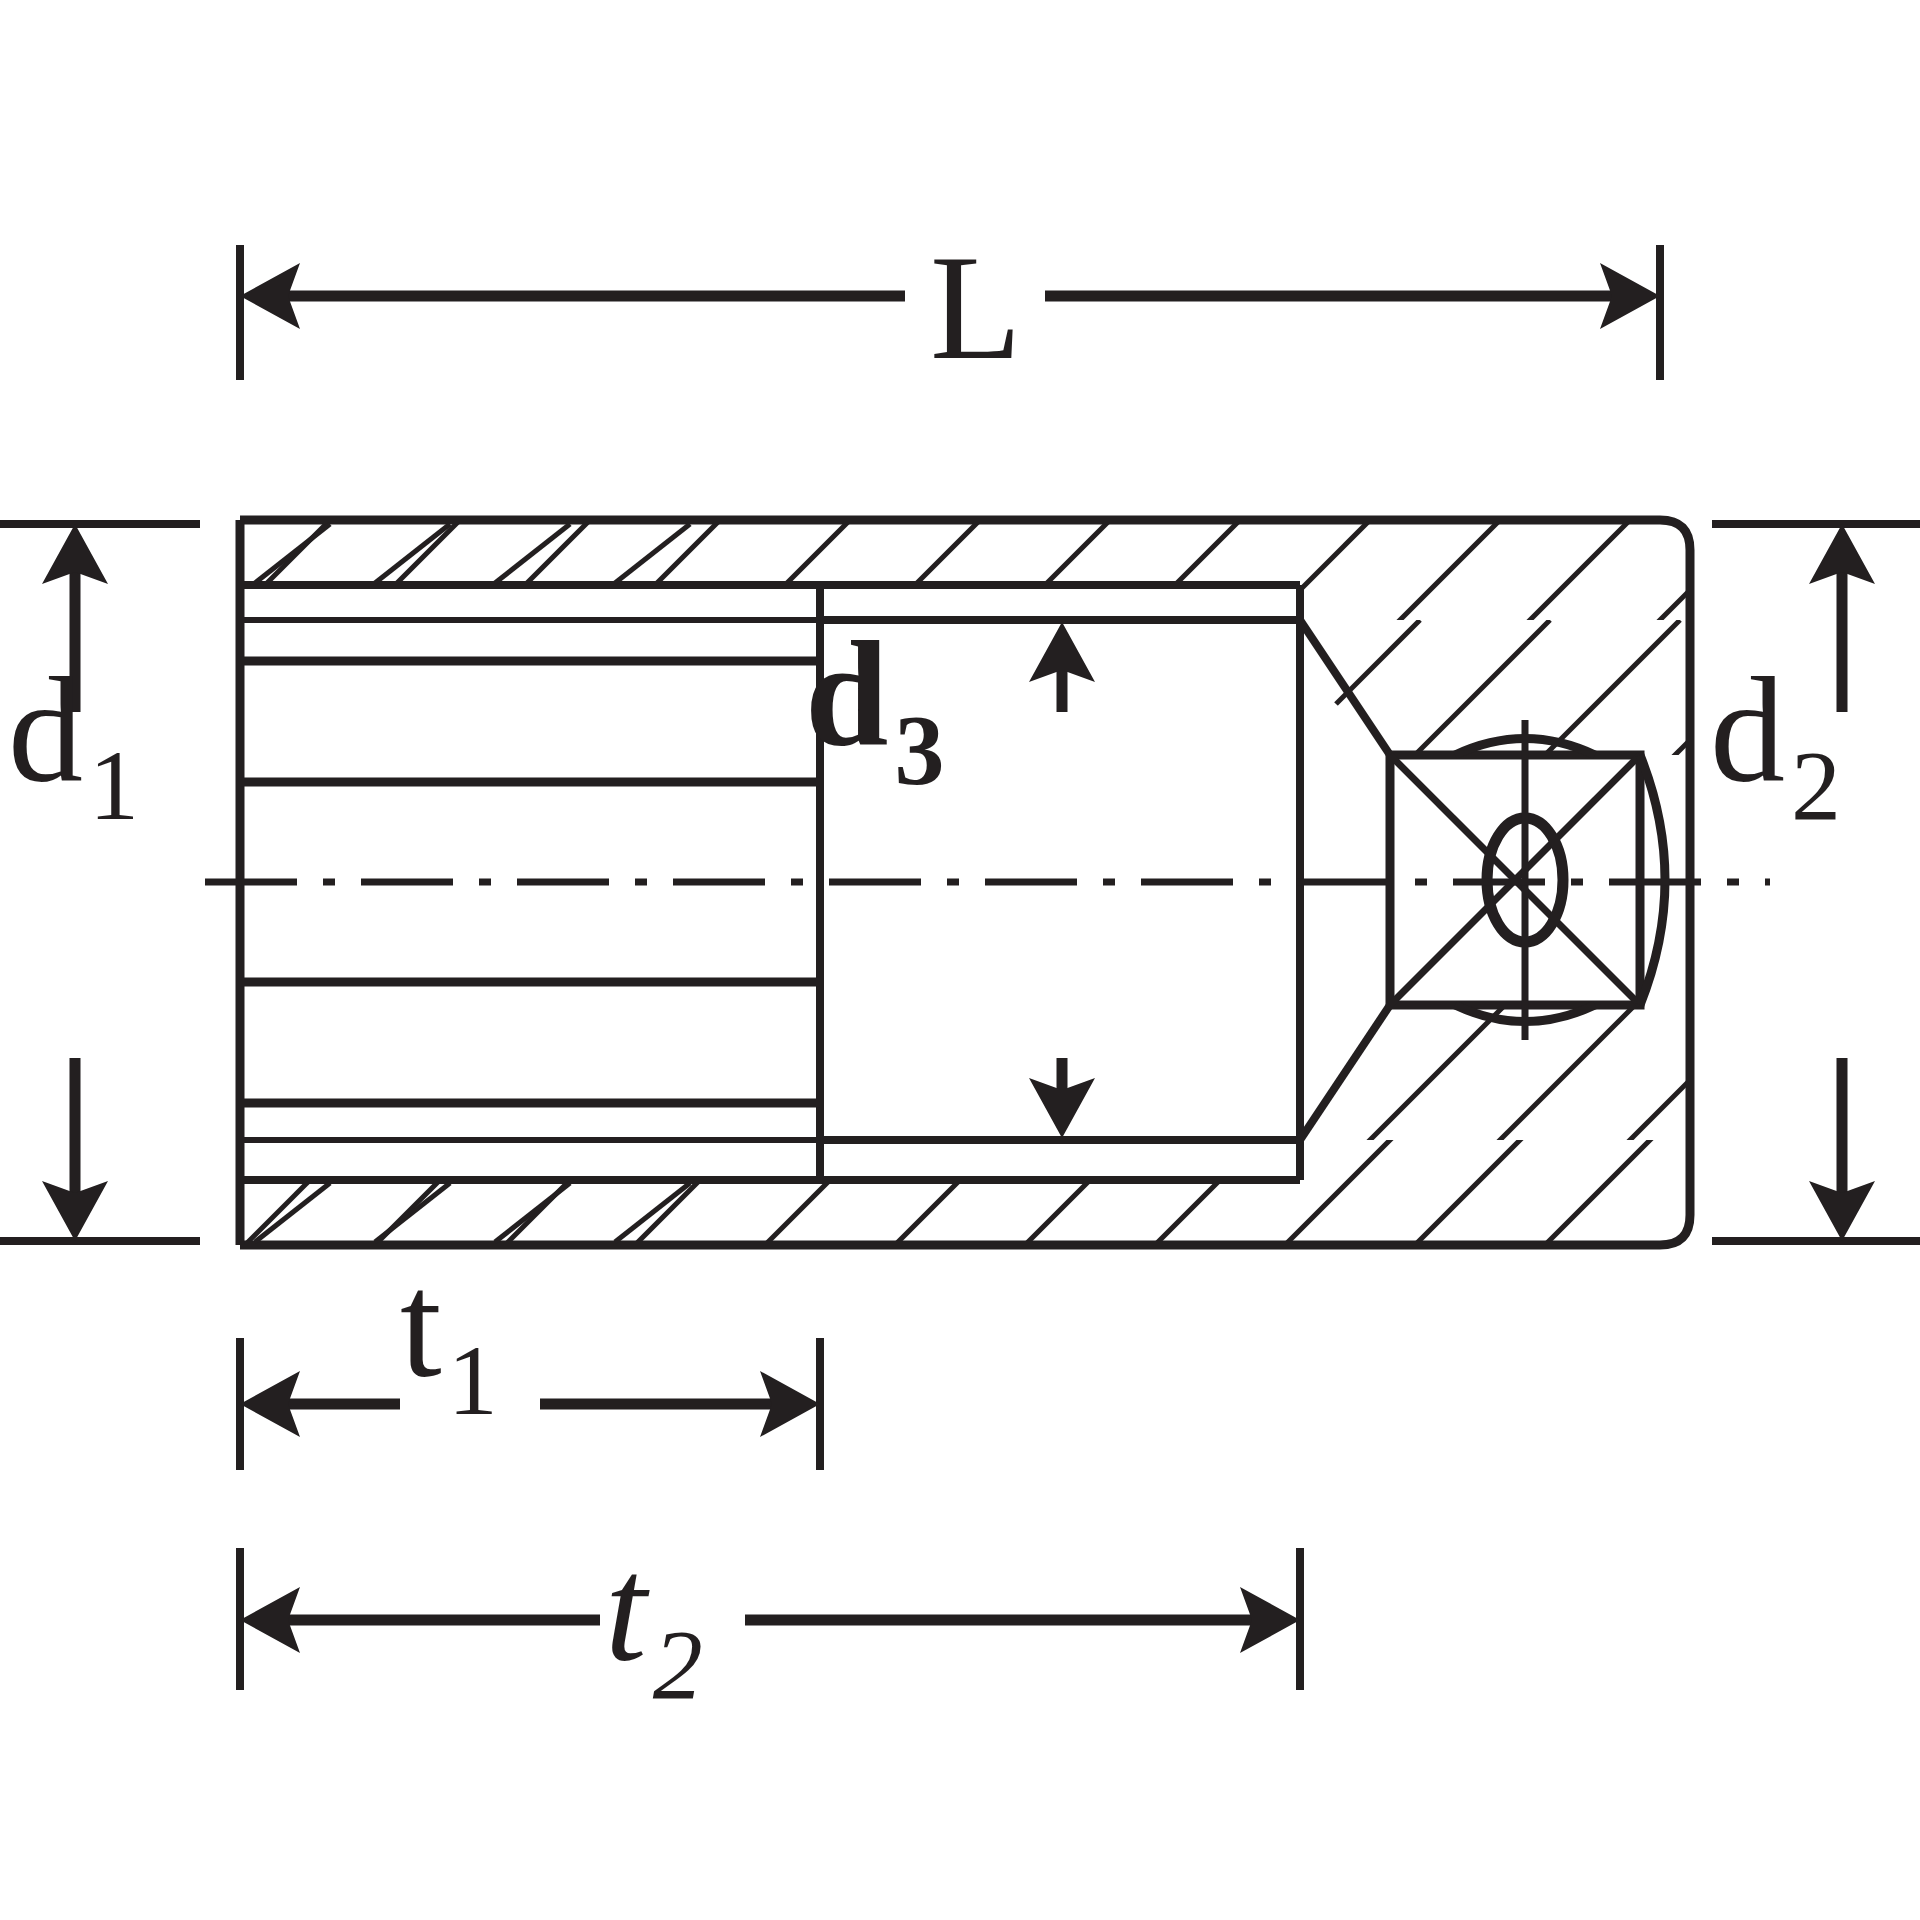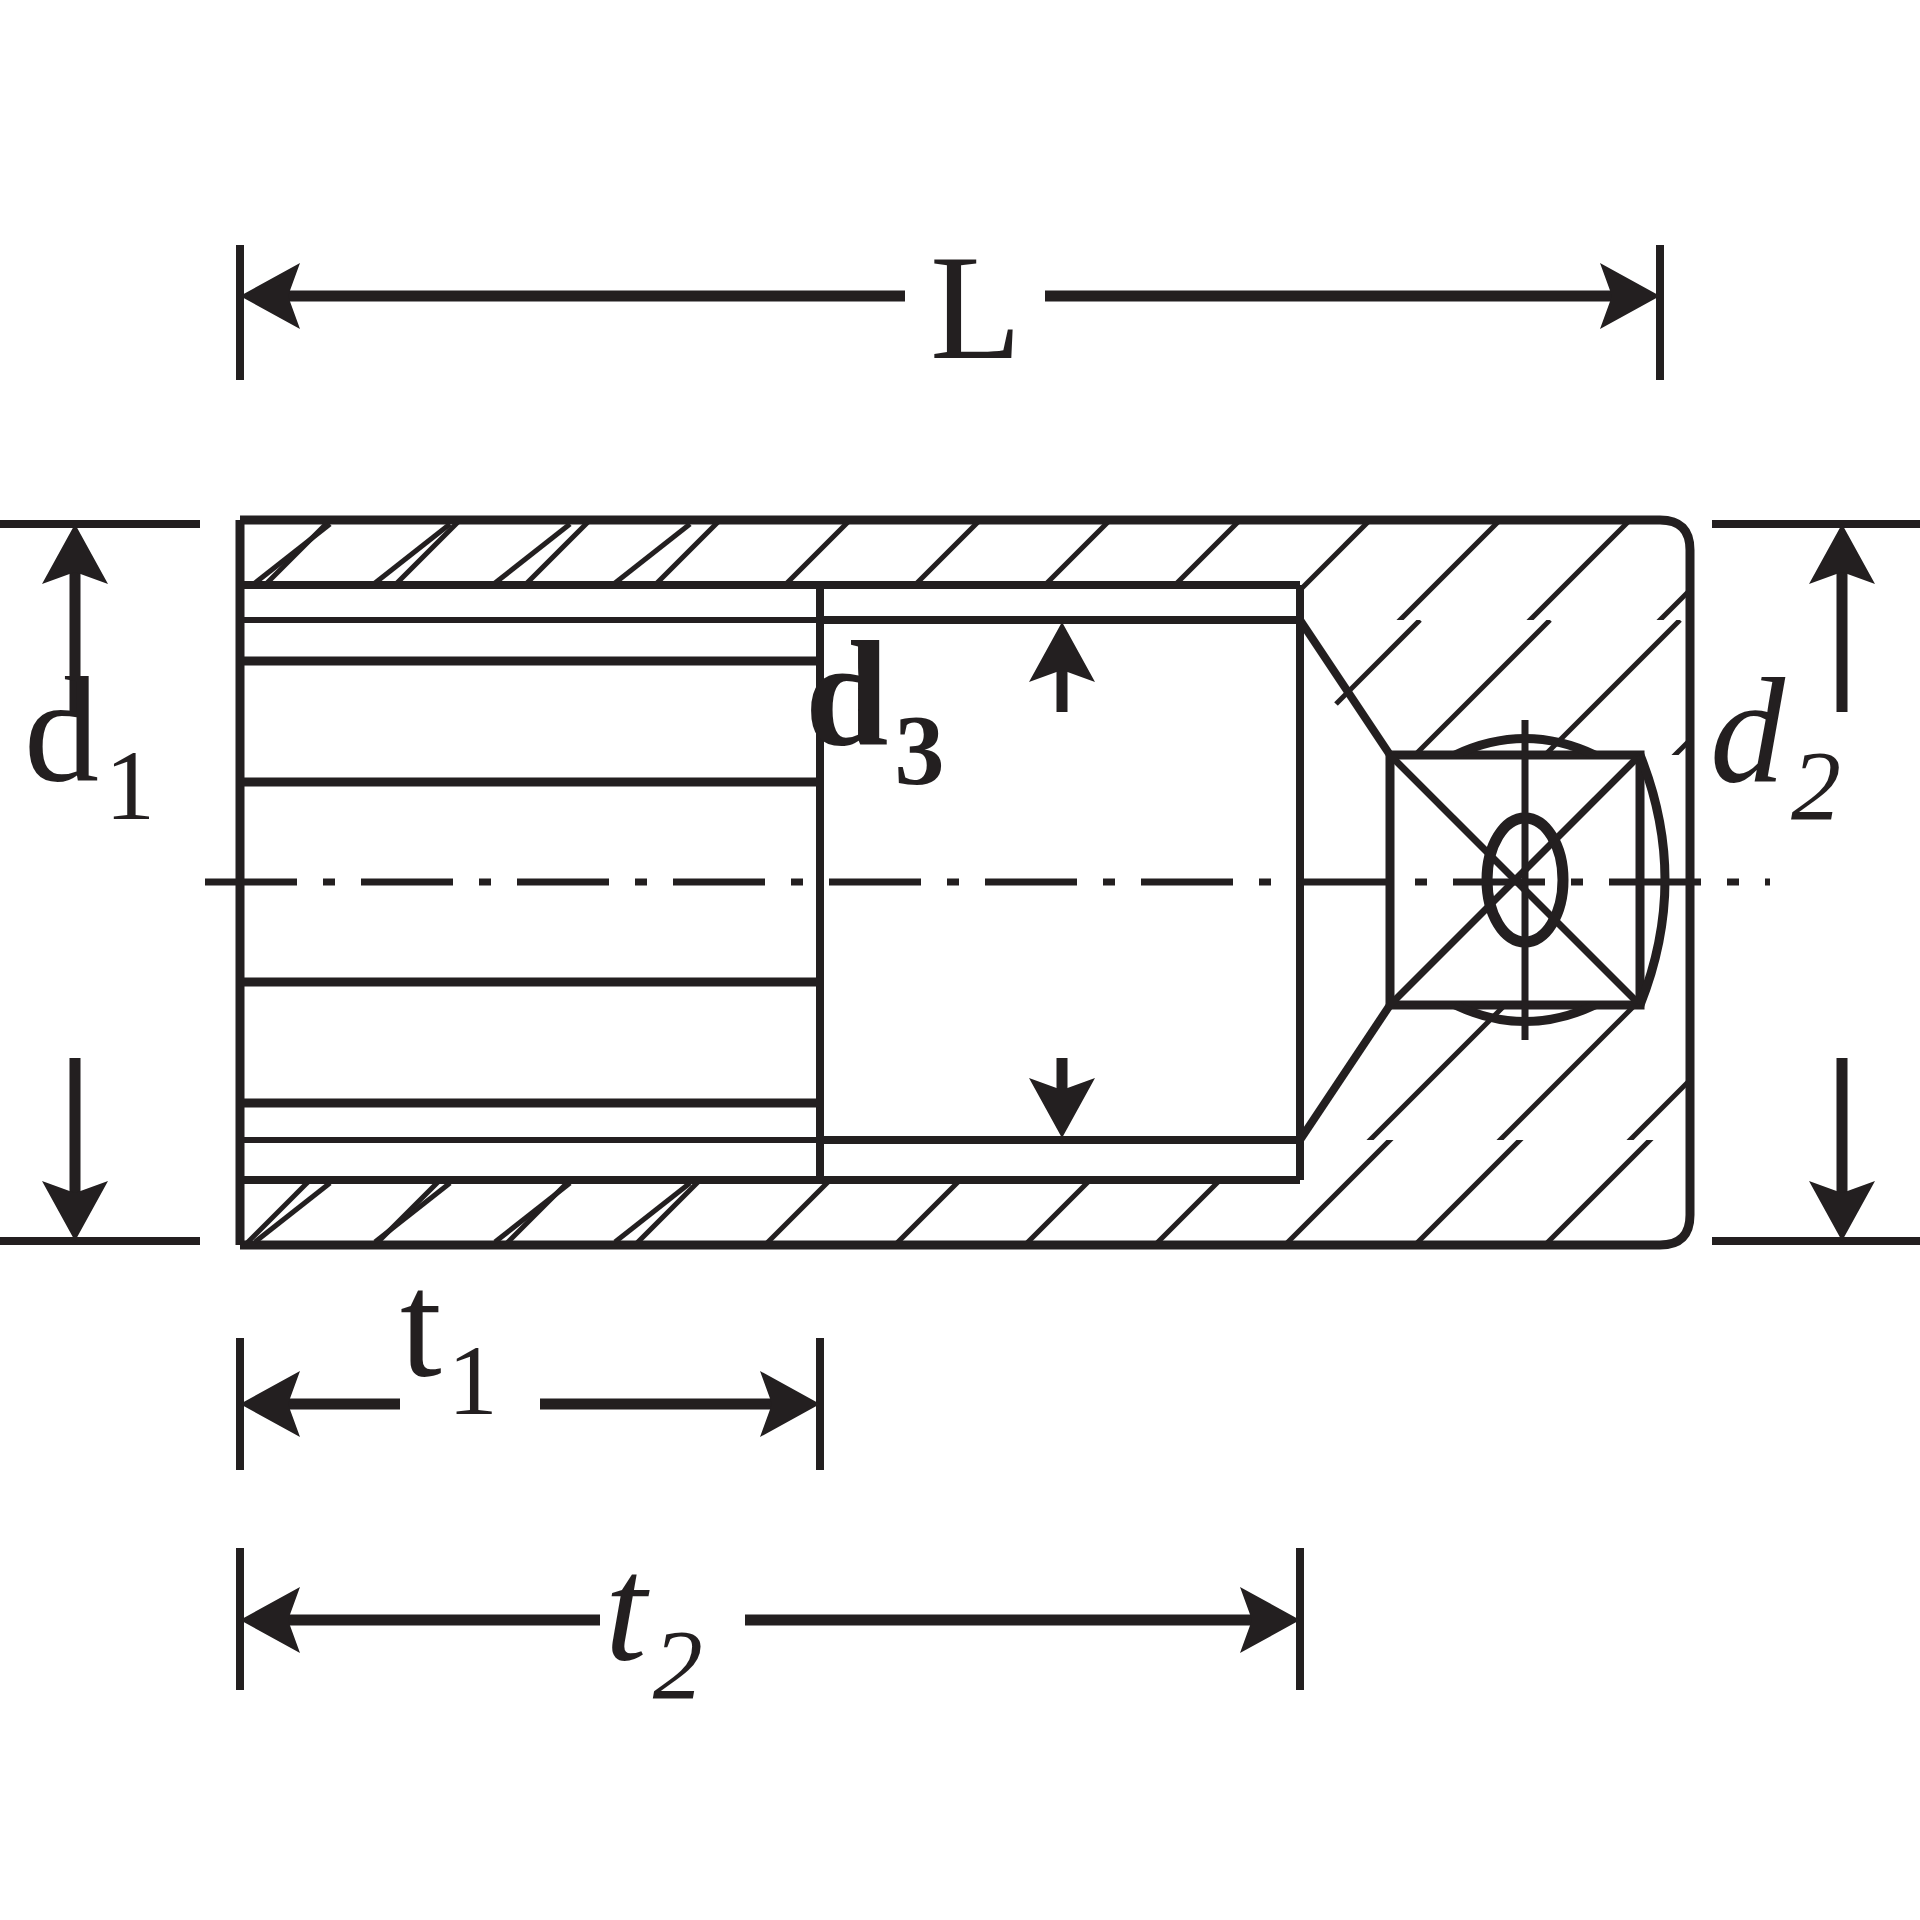--- a/index.html
+++ b/index.html
@@ -252,29 +252,29 @@
       <line x1="745" y1="1620" x2="1262" y2="1620" stroke-width="11"></line>
       <polygon points="1300,1620 1240,1587 1252,1620 1240,1653" stroke="none"></polygon>
     </g>
 
   </svg>
 
   <div class="dim-label single" style="left:930px; top:232px;">
     <span class="base">L</span>
   </div>
 
-  <div class="dim-label" style="left:24px; top:655px;">
+  <div class="dim-label" style="left:8px; top:655px;">
     <span class="base">d</span><span class="sub">1</span>
   </div>
 
   <div class="dim-label" style="left:805px; top:619px;font-weight:bold;">
     <span class="base">d</span><span class="sub">3</span>
   </div>
 
-  <div class="dim-label" style="left:1710px; top:655px;font-style:italic;">
+  <div class="dim-label" style="left:1710px; top:655px;">
     <span class="base">d</span><span class="sub">2</span>
   </div>
 
   <div class="dim-label" style="left:400px; top:1250px;">
     <span class="base">t</span><span class="sub">1</span>
   </div>
 
   <div class="dim-label" style="left:605px; top:1534px;font-style:italic;">
     <span class="base">t</span><span class="sub">2</span>
   </div>

